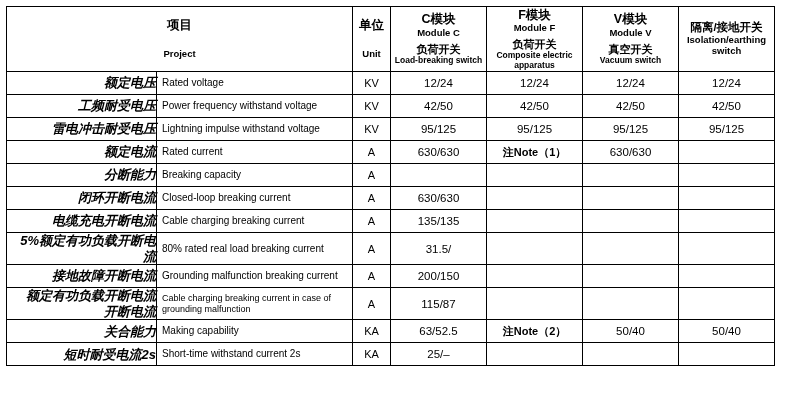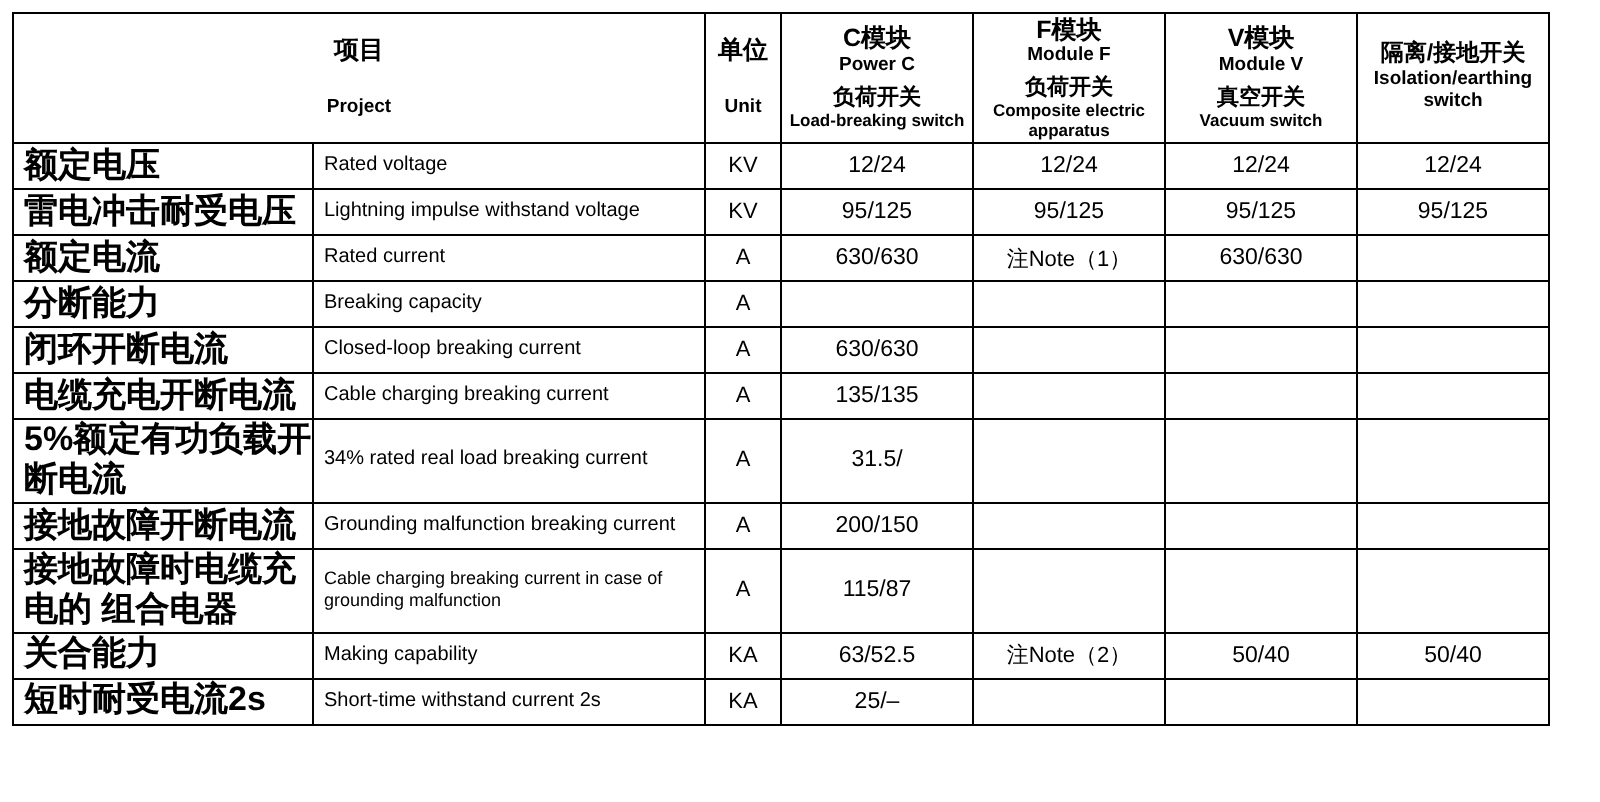--- a/index.html
+++ b/index.html
@@ -54,25 +54,26 @@
     margin-top: 4px;
   }
   .hdr-sub-en {
     font-size: 8.5px;
     display: block;
     line-height: 1.12;
     margin-top: 1px;
   }
   .item-cn {
     display: block;
-    font-size: 17px;
+    font-size: 13px;
     font-weight: bold;
-    text-align: left;
+    text-align: right;
     padding-left: 5px;
     line-height: 1.2;
+    font-style: italic;
   }
   .item-en {
     display: block;
     font-size: 10px;
     text-align: left;
     padding-left: 5px;
     line-height: 1.2;
   }
   td.cn-cell {
     text-align: left;
@@ -92,21 +93,21 @@
     font-size: 11px;
     font-weight: normal;
   }
   .val-cell {
     font-size: 11.5px;
   }
   .note {
     font-size: 11px;
   }
   .note-cn {
-    font-weight: normal;
+    font-weight: bold;
   }
 </style>
 </head>
 <body>
 
 <div class="sheet">
 
   <table class="spec">
     <colgroup>
       <col style="width:150px">
@@ -122,21 +123,21 @@
         <th class="hdr-cell" colspan="2">
           <span class="hdr-cn">项目</span>
           <span class="hdr-en" style="margin-top:16px">Project</span>
         </th>
         <th class="hdr-cell">
           <span class="hdr-cn">单位</span>
           <span class="hdr-en" style="margin-top:16px">Unit</span>
         </th>
         <th class="hdr-cell">
           <span class="hdr-cn">C模块</span>
-          <span class="hdr-en">Power C</span>
+          <span class="hdr-en">Module C</span>
           <span class="hdr-sub-cn">负荷开关</span>
           <span class="hdr-sub-en">Load-breaking switch</span>
         </th>
         <th class="hdr-cell">
           <span class="hdr-cn">F模块</span>
           <span class="hdr-en">Module F</span>
           <span class="hdr-sub-cn">负荷开关</span>
           <span class="hdr-sub-en">Composite electric apparatus</span>
         </th>
         <th class="hdr-cell">
@@ -160,20 +161,33 @@
         <td class="en-cell">
             <span class="item-en">Rated voltage</span>
           </td>
         <td class="unit-cell">KV</td>
         <td class="val-cell">12/24</td>
         <td class="val-cell">12/24</td>
         <td class="val-cell">12/24</td>
         <td class="val-cell">12/24</td>
       </tr>
 
+      <tr class="row-h">
+        <td class="cn-cell">
+            <span class="item-cn">工频耐受电压</span>
+          </td>
+        <td class="en-cell">
+            <span class="item-en">Power frequency withstand voltage</span>
+          </td>
+        <td class="unit-cell">KV</td>
+        <td class="val-cell">42/50</td>
+        <td class="val-cell">42/50</td>
+        <td class="val-cell">42/50</td>
+        <td class="val-cell">42/50</td>
+      </tr>
 
       <tr class="row-h">
         <td class="cn-cell">
             <span class="item-cn">雷电冲击耐受电压</span>
           </td>
         <td class="en-cell">
             <span class="item-en">Lightning impulse withstand voltage</span>
           </td>
         <td class="unit-cell">KV</td>
         <td class="val-cell">95/125</td>
@@ -236,21 +250,21 @@
         <td class="val-cell"></td>
         <td class="val-cell"></td>
         <td class="val-cell"></td>
       </tr>
 
       <tr class="row-h">
         <td class="cn-cell">
             <span class="item-cn">5%额定有功负载开断电流</span>
           </td>
         <td class="en-cell">
-            <span class="item-en">34% rated real load breaking current</span>
+            <span class="item-en">80% rated real load breaking current</span>
           </td>
         <td class="unit-cell">A</td>
         <td class="val-cell">31.5/</td>
         <td class="val-cell"></td>
         <td class="val-cell"></td>
         <td class="val-cell"></td>
       </tr>
 
       <tr class="row-h">
         <td class="cn-cell">
@@ -261,21 +275,21 @@
           </td>
         <td class="unit-cell">A</td>
         <td class="val-cell">200/150</td>
         <td class="val-cell"></td>
         <td class="val-cell"></td>
         <td class="val-cell"></td>
       </tr>
 
       <tr class="row-h2">
         <td class="cn-cell">
-            <span class="item-cn">接地故障时电缆充电的 组合电器</span>
+            <span class="item-cn">额定有功负载开断电流 开断电流</span>
           </td>
         <td class="en-cell">
             <span class="item-en" style="font-size:9px">Cable charging breaking current in case of grounding malfunction</span>
           </td>
         <td class="unit-cell">A</td>
         <td class="val-cell">115/87</td>
         <td class="val-cell"></td>
         <td class="val-cell"></td>
         <td class="val-cell"></td>
       </tr>

